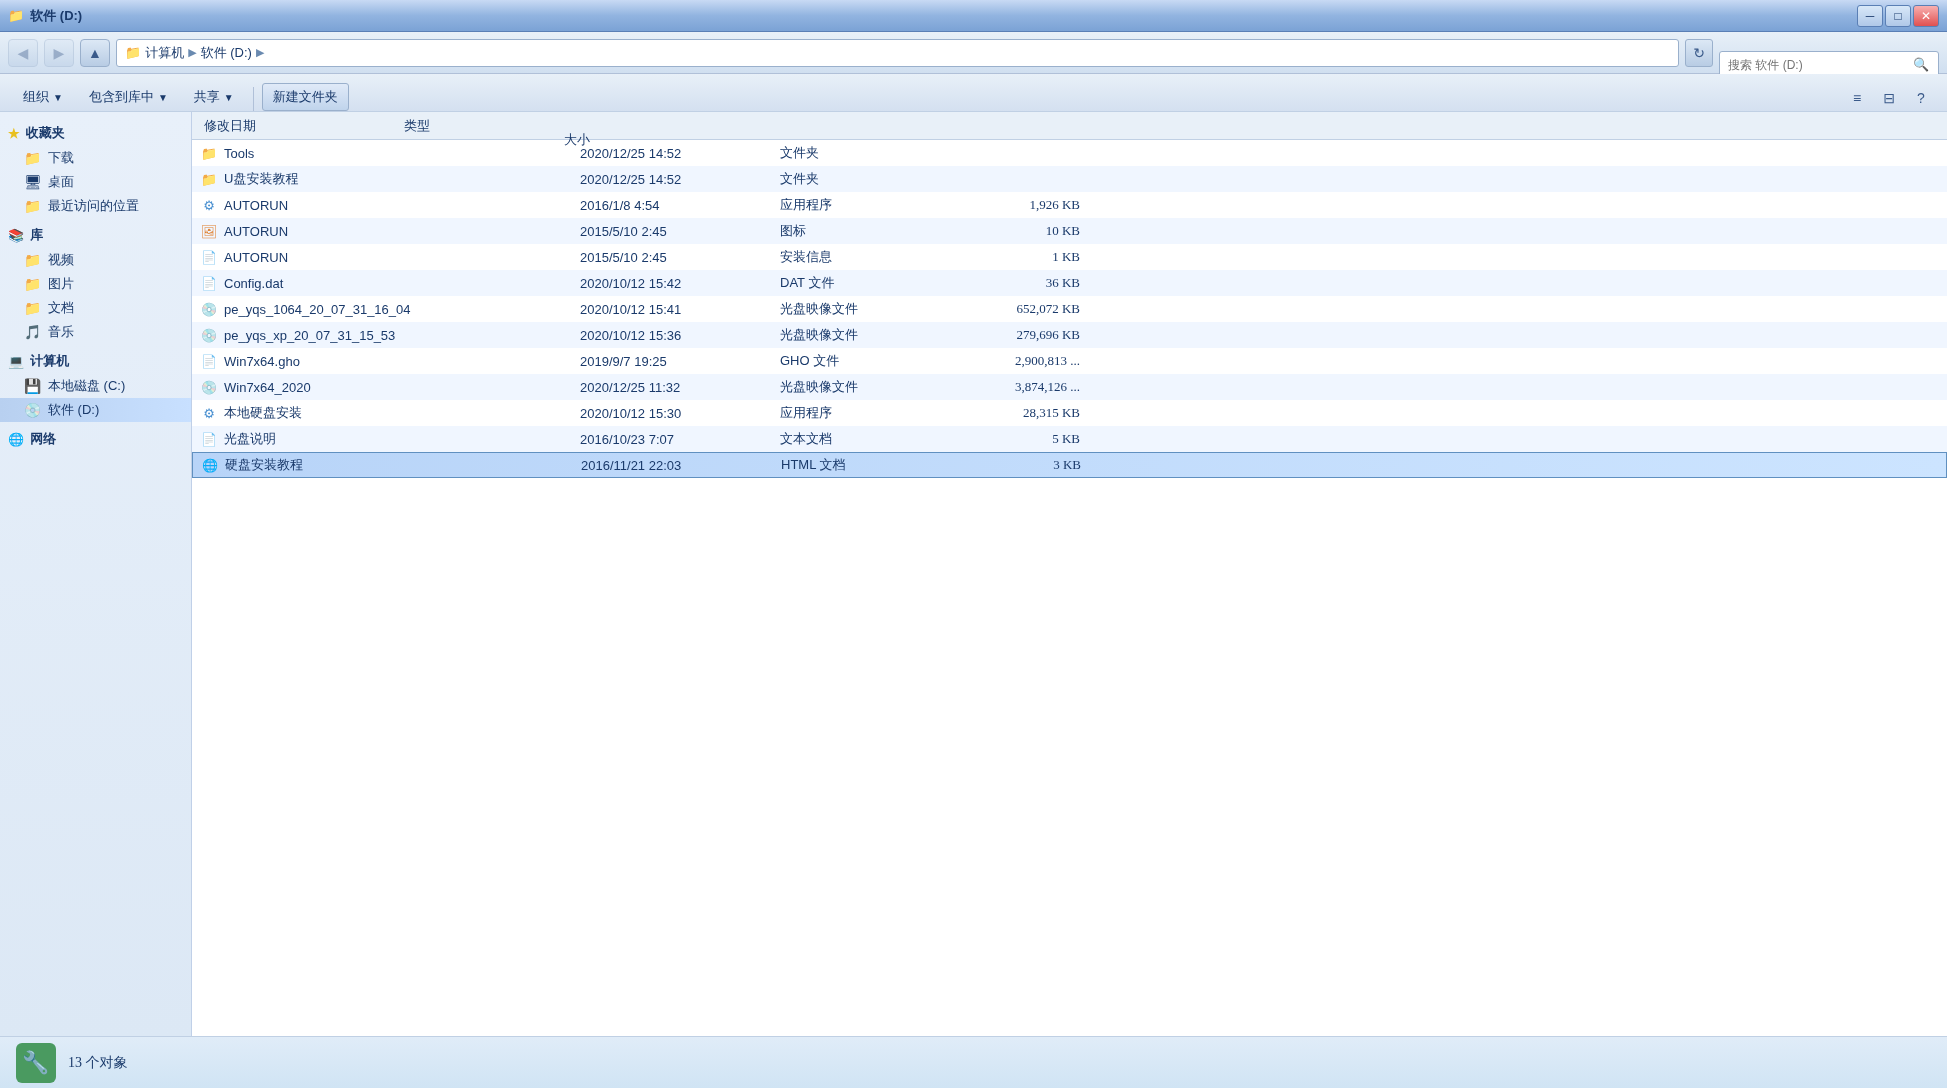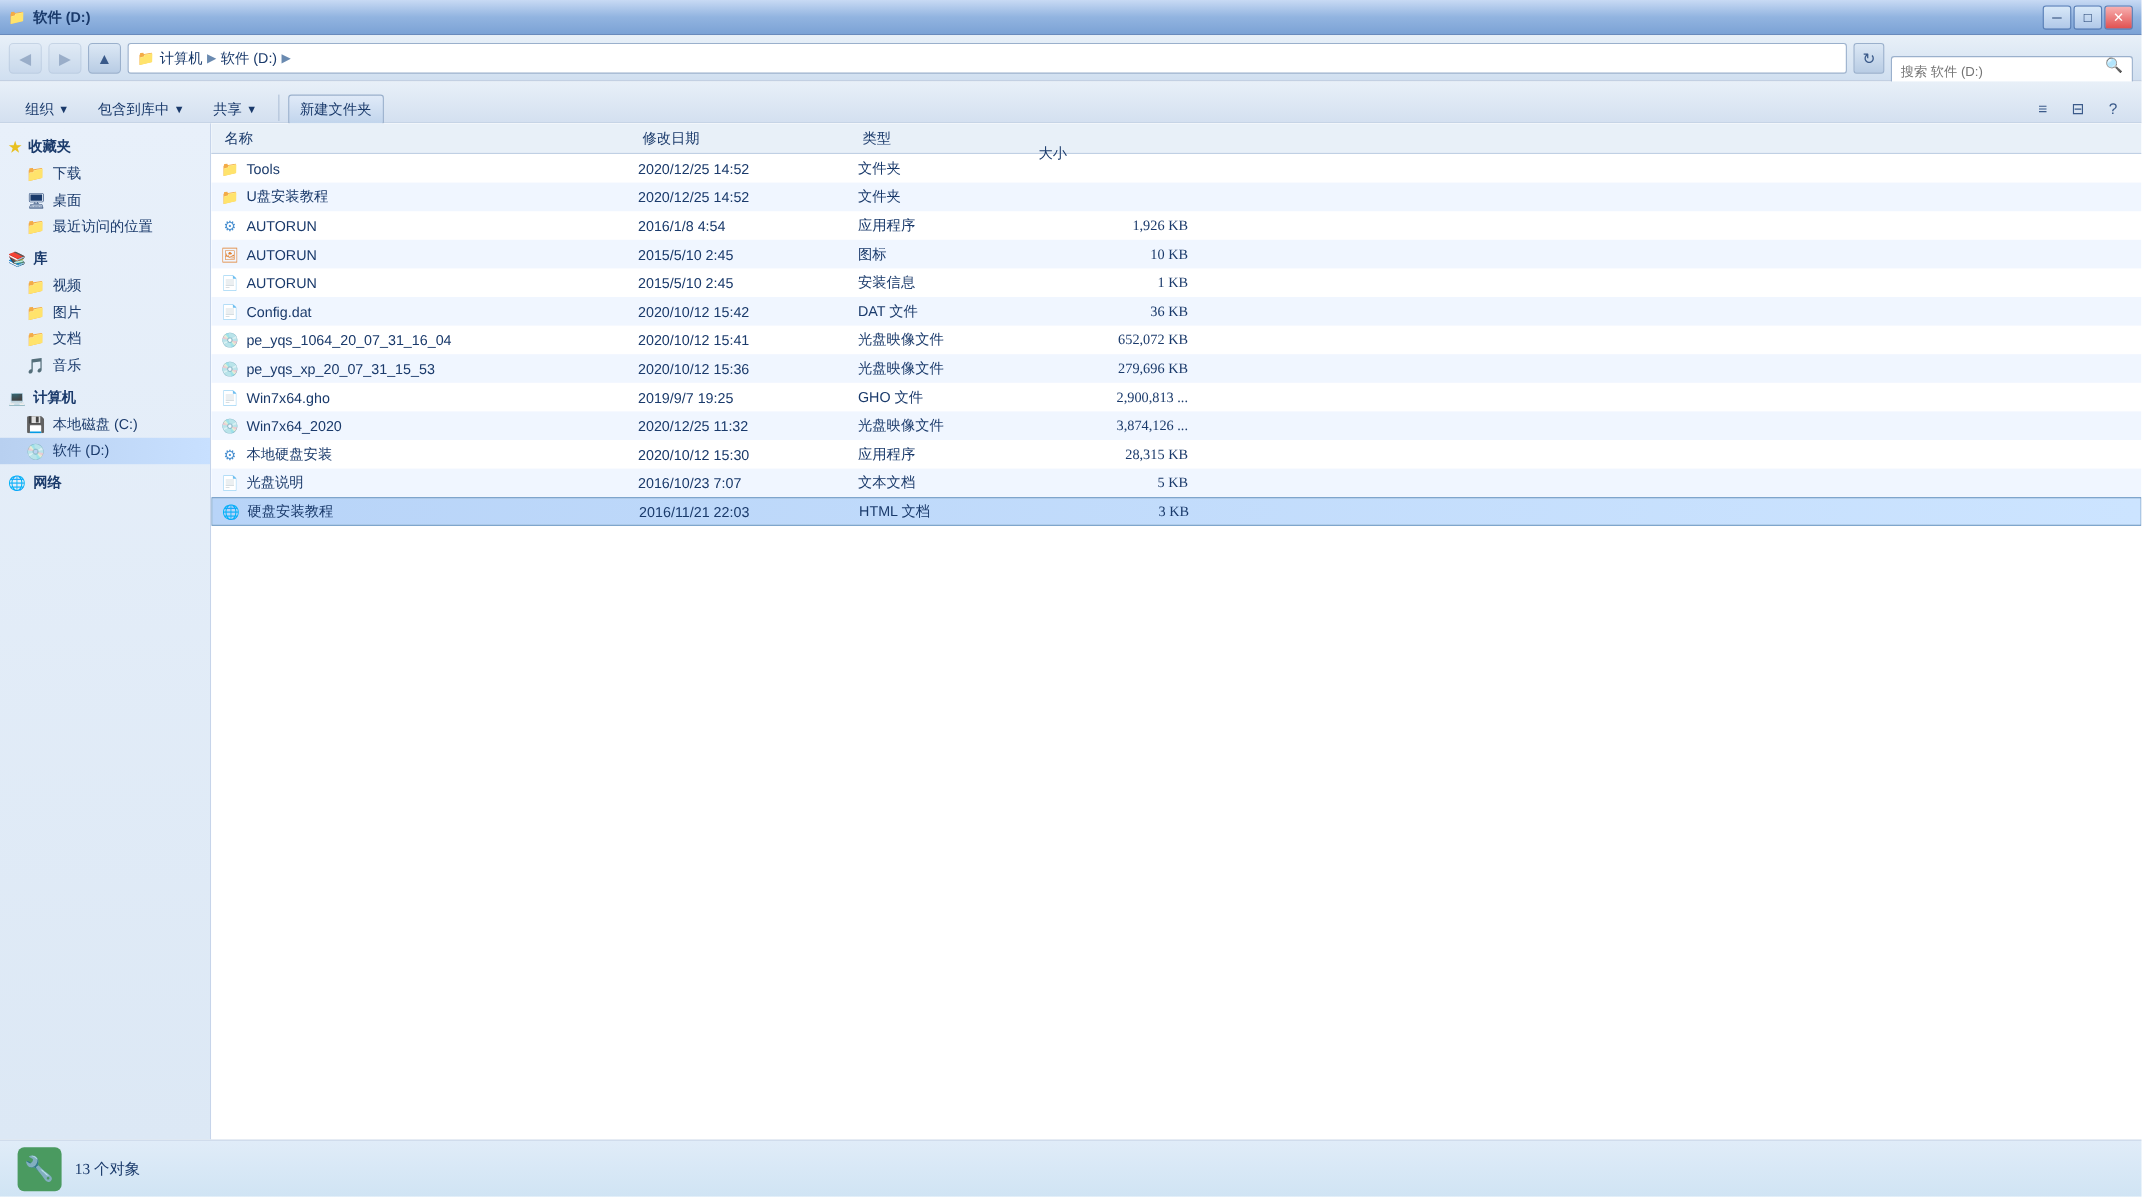--- a/index.html
+++ b/index.html
@@ -105,41 +105,42 @@
       font-size: 14px;
       color: #3a5a8a;
     }
     .search-bar {
       width: 220px;
       height: 28px;
       border: 1px solid #9ab0cc;
       border-radius: 3px;
       background: #fff;
       display: flex;
+      align-items: center;
       padding: 0 8px;
       gap: 4px;
       margin-top: 24px;
     }
     .search-bar input {
       border: none;
       outline: none;
       font-size: 12px;
       color: #999;
       flex: 1;
       background: transparent;
     }
     .search-icon { color: #6a8ab0; font-size: 13px; }
 
     
     .toolbar {
       background: linear-gradient(to bottom, #e8f0f8 0%, #d4e0f0 100%);
       height: 38px;
       display: flex;
-      align-items: flex-start;
-      padding: 12px 12px;
+      align-items: flex-end;
+      padding: 0 12px;
       gap: 4px;
       border-bottom: 1px solid #c0d0e4;
     }
     .tool-btn {
       height: 28px;
       padding: 0 10px;
       border: 1px solid transparent;
       border-radius: 3px;
       background: transparent;
       display: flex;
@@ -478,23 +479,20 @@
     <div class="sidebar-section">
       <div class="sidebar-section-header">
         <span>🌐</span>
         <span>网络</span>
       </div>
     </div>
   </div>
 
   <div class="file-list-area">
     <div class="file-list-header">
-      <div class="col-header col-name">
-        <span>名称</span>
-      </div>
       <div class="col-header col-date">
         <span>修改日期</span>
       </div>
       <div class="col-header col-type">
         <span>类型</span>
       </div>
       <div class="col-header col-size">
         <span>大小</span>
       </div>
     </div>

